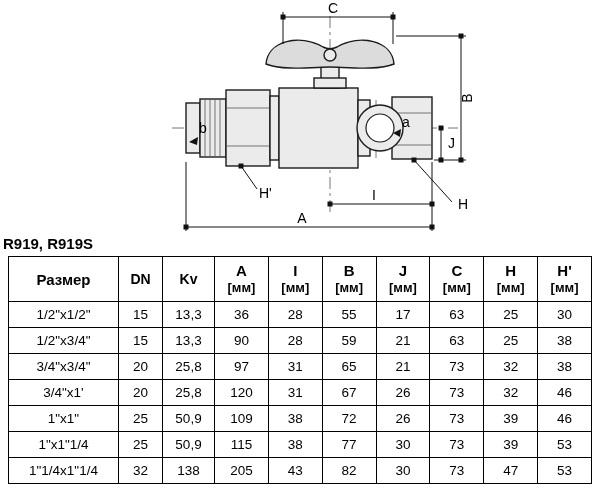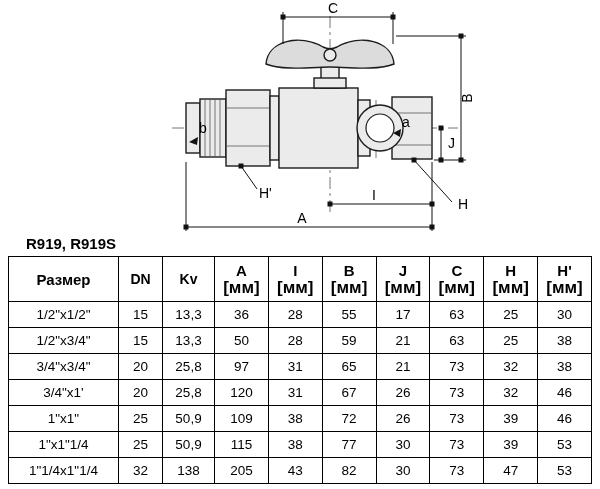--- a/index.html
+++ b/index.html
@@ -8,28 +8,28 @@
   .drawing-area { position:relative; width:600px; height:232px; }
   svg text { font-family:"Liberation Sans", sans-serif; font-size:14px; fill:#000; }
   .part  { fill:#ebebeb; stroke:#1c1c1c; stroke-width:1.4; }
   .part2 { fill:#dcdcdc; stroke:#1c1c1c; stroke-width:1.4; }
   .thin  { stroke:#555; stroke-width:0.8; fill:none; }
   .cl    { stroke:#666; stroke-width:0.9; stroke-dasharray:12 4 3 4; fill:none; }
   .dim   { stroke:#111; stroke-width:1; fill:none; }
   .sq    { fill:#111; stroke:none; }
   .arr   { fill:#111; stroke:none; }
 
-  .series-title { font-weight:bold; font-size:15px; padding:3px 0 4px 26px; }
+  .series-title { font-weight:bold; font-size:15px; padding:3px 0 4px 3px; }
 
   .table-wrap { padding:0 8px; }
   table { border-collapse:collapse; table-layout:fixed; width:100%; }
   th, td { border:1px solid #000; text-align:center; vertical-align:middle; }
   th { font-size:14px; font-weight:bold; padding:5px 0; }
   th .dl { display:block; font-size:15px; line-height:18px; }
-  th .du { display:block; font-size:17px; line-height:16px; }
+  th .du { display:block; font-size:13px; line-height:16px; }
   th.size-h { font-size:15px; }
   td { font-size:13.5px; height:23px; padding:1px 0; }
 </style>
 </head>
 <body>
 
 <div class="drawing-area">
 <svg width="600" height="232" viewBox="0 0 600 232">
 
   <g>
@@ -201,21 +201,21 @@
       <td>55</td>
       <td>17</td>
       <td>63</td>
       <td>25</td>
       <td>30</td>
     </tr>
     <tr>
       <td>1/2"x3/4"</td>
       <td>15</td>
       <td>13,3</td>
-      <td>50</td>
+      <td>90</td>
       <td>28</td>
       <td>59</td>
       <td>21</td>
       <td>63</td>
       <td>25</td>
       <td>38</td>
     </tr>
     <tr>
       <td>3/4"x3/4"</td>
       <td>20</td>

